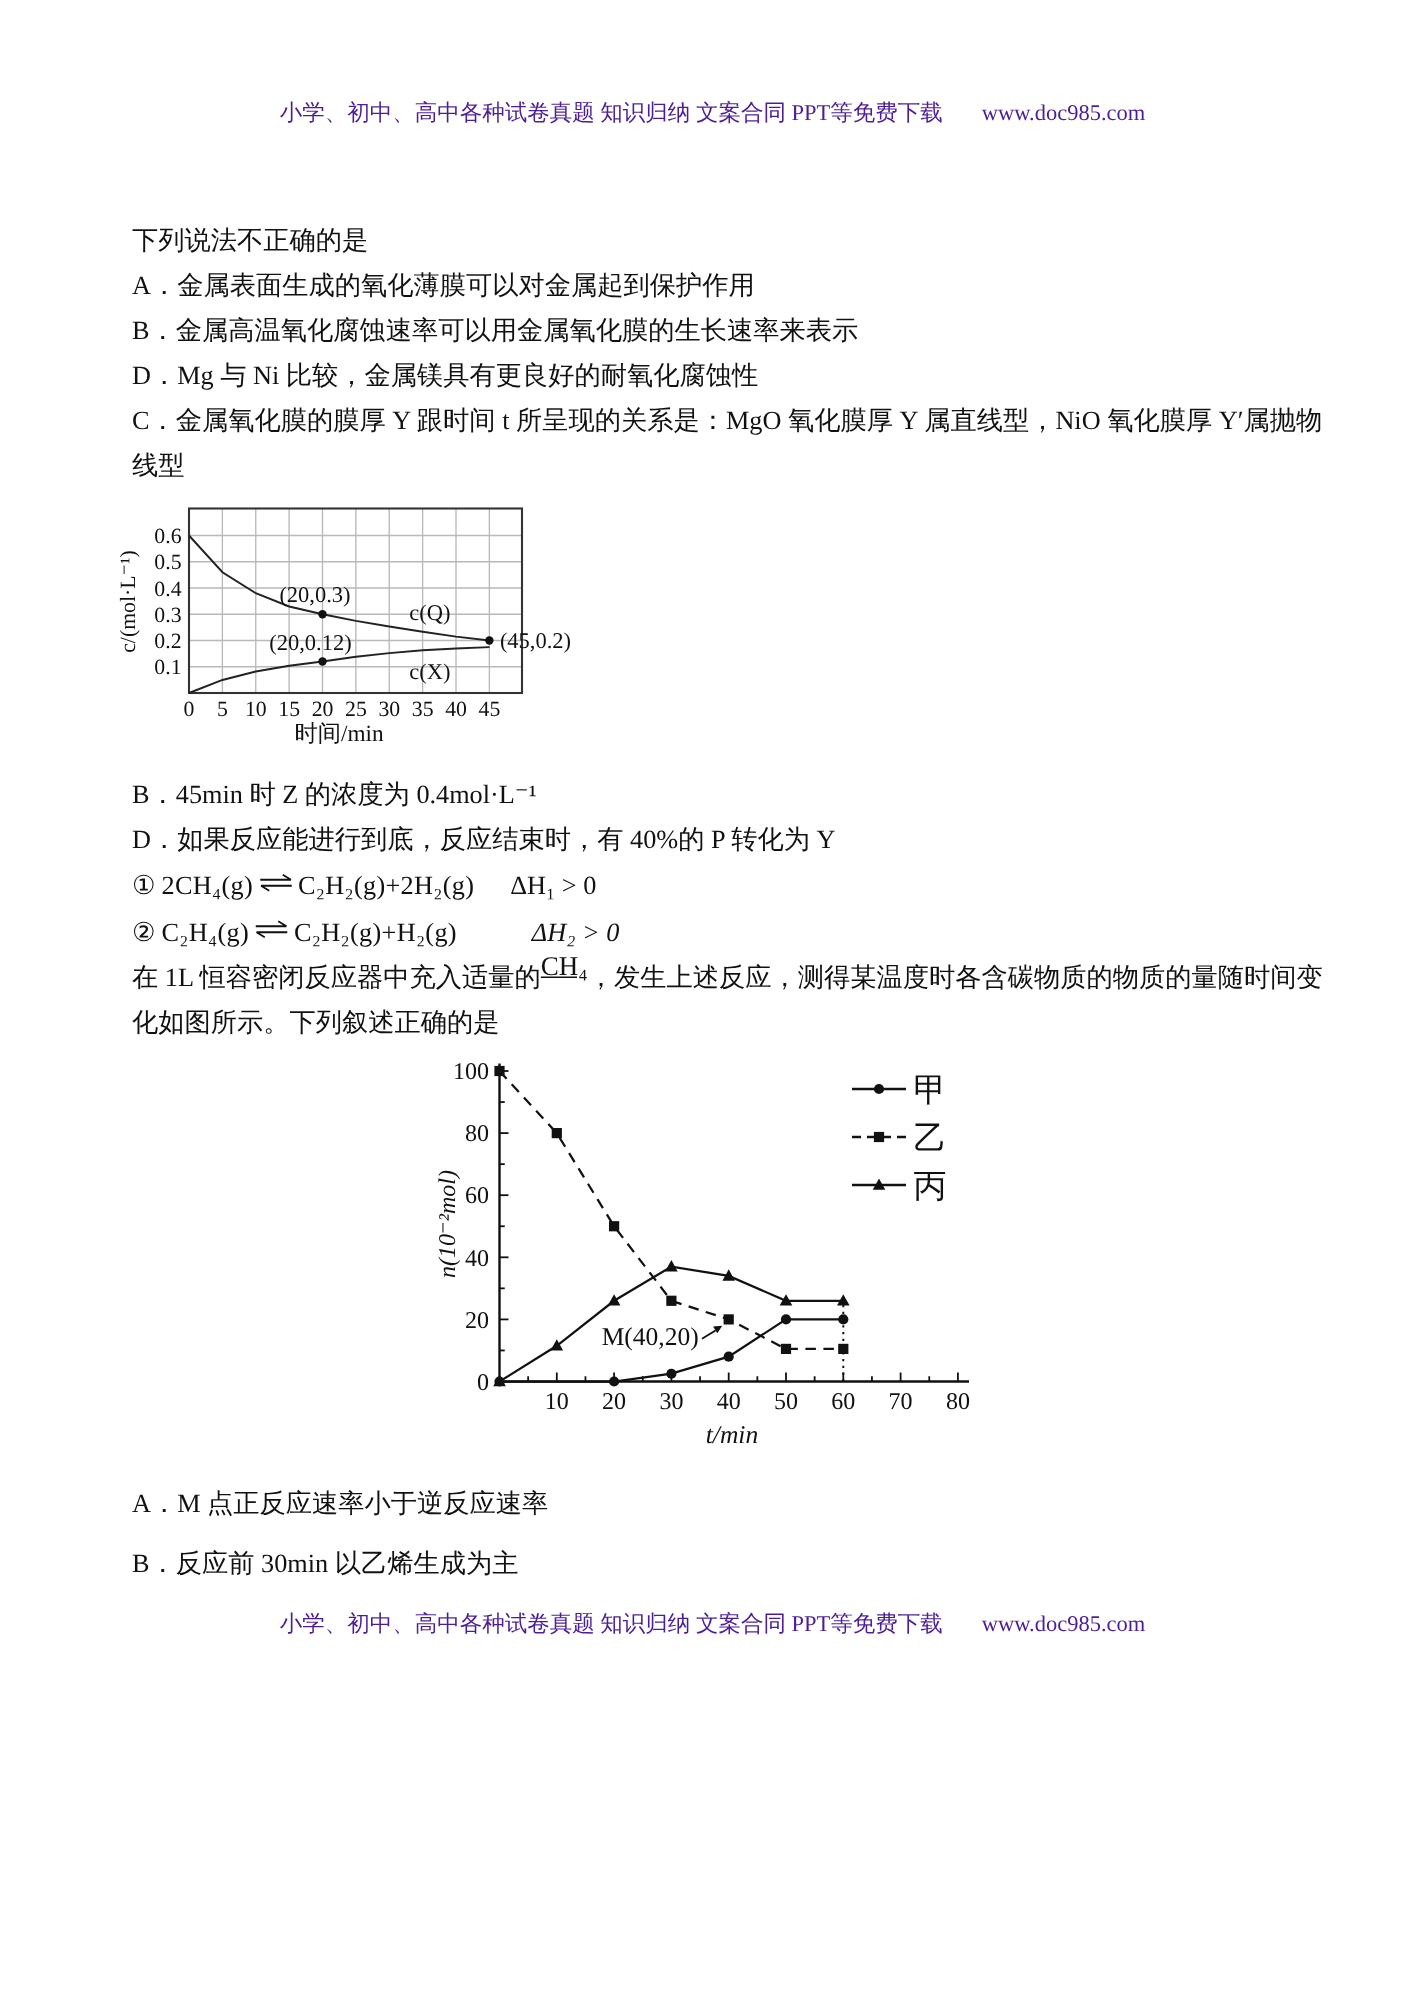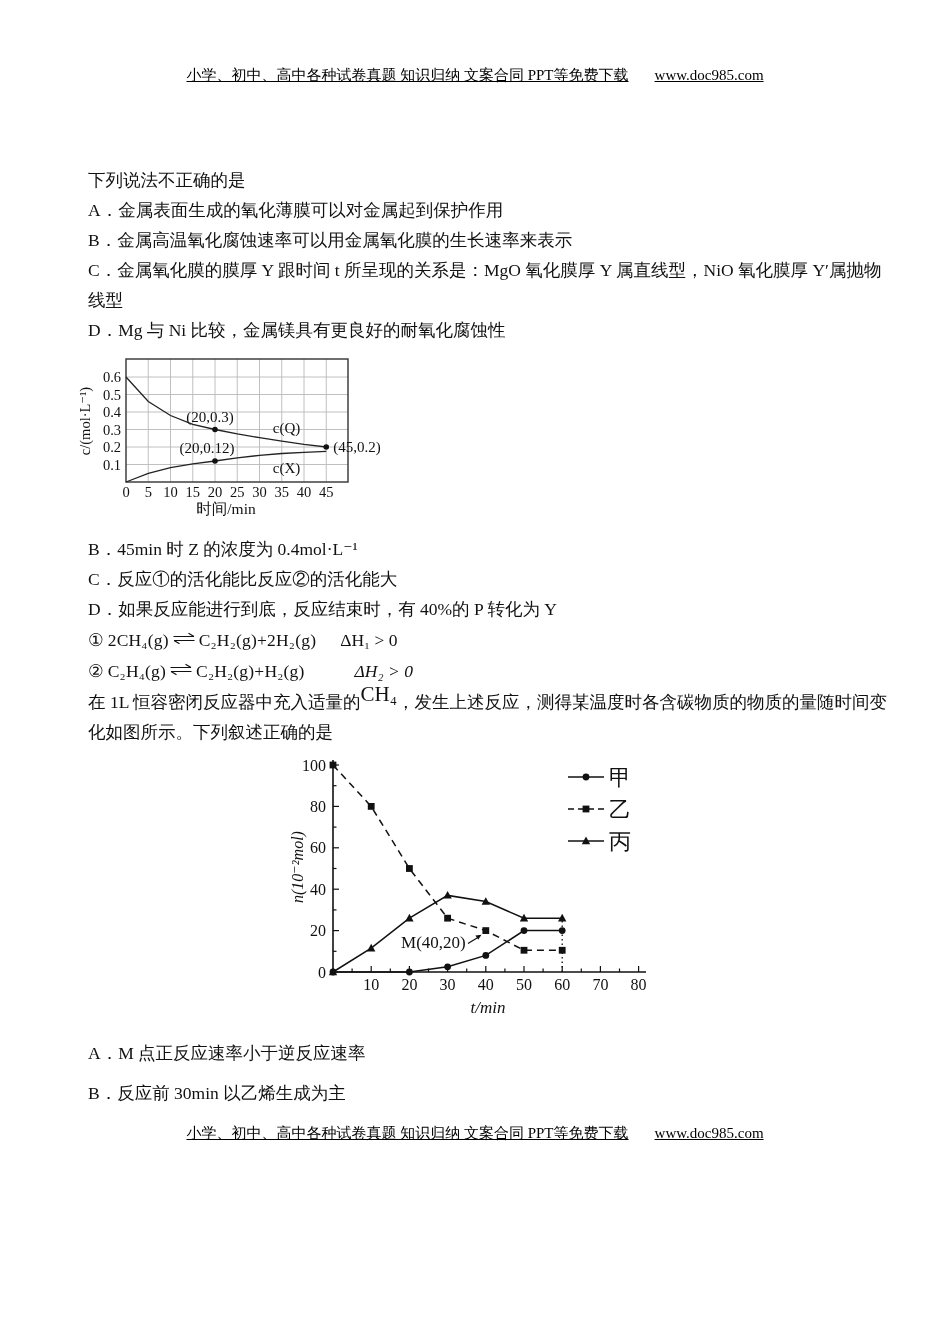--- a/index.html
+++ b/index.html
@@ -3,57 +3,57 @@
 <meta charset="utf-8">
 <style>
   html,body{margin:0;padding:0;background:#ffffff;}
   .page{
     width:950px;height:1344px;margin:0 auto;background:#ffffff;color:#111;
     font-family:"Liberation Serif","DejaVu Serif",serif;
     position:relative;overflow:hidden;box-sizing:border-box;
     padding-top:66px;
   }
   .banner{
-    text-align:center;font-size:15px;color:#000000;white-space:nowrap;text-decoration:underline;
+    text-align:center;font-size:15px;color:#4c1d95;white-space:nowrap;
   }
   .banner .url{margin-left:26px;}
   .content{
-    padding:0 60px 0 88px;margin-top:80px;font-size:17.5px;line-height:30px;
+    padding:0 60px 0 88px;margin-top:60px;font-size:17.5px;line-height:30px;
   }
   .content p{margin:0;padding:0;}
   p.stem{margin-top:1px;}
   .chart-wrap1{margin:4px 0 4px -14px;}
   .chart-wrap2{margin:10px 0 2px 200px;}
   .eq{line-height:30px;margin:7px 0 12px 0;}
   .eq-num{margin-right:4px;}
   .eq-f{letter-spacing:0.2px;}
   .eq-dh{margin-left:24px;}
   #eq2 .eq-dh{margin-left:50px;font-style:italic;}
   .eq-arrow-icon{display:inline-block;vertical-align:1px;margin:0 3px;}
-  .raised{position:relative;top:-7px;font-size:21px;}
+  .raised{position:relative;top:-7px;font-size:18px;text-decoration:underline;}
   .q6opt{margin-top:10px !important;}
   .footer{margin-top:16px;}
   svg text{font-family:"Liberation Serif","DejaVu Serif",serif;fill:#111;}
 </style>
 </head>
 <body>
 
 <div class="page">
 
   <div class="banner">
     <span>小学、初中、高中各种试卷真题 知识归纳 文案合同 PPT等免费下载</span><span class="url">www.doc985.com</span>
   </div>
 
   <div class="content">
 
     <p class="stem">下列说法不正确的是</p>
     <p>A．金属表面生成的氧化薄膜可以对金属起到保护作用</p>
     <p>B．金属高温氧化腐蚀速率可以用金属氧化膜的生长速率来表示</p>
+    <p>D．Mg 与 Ni 比较，金属镁具有更良好的耐氧化腐蚀性</p>
     <p>C．金属氧化膜的膜厚 Y 跟时间 t 所呈现的关系是：MgO 氧化膜厚 Y 属直线型，NiO 氧化膜厚 Y′属抛物线型</p>
-    <p>D．Mg 与 Ni 比较，金属镁具有更良好的耐氧化腐蚀性</p>
 
 
     <div class="chart-wrap1">
       <svg id="chart1-svg" width="345" height="172" xmlns="http://www.w3.org/2000/svg">
           <line x1="74.25" y1="10" x2="74.25" y2="133" stroke="#b9b9b9" stroke-width="0.9"></line>
           <line x1="96.5" y1="10" x2="96.5" y2="133" stroke="#b9b9b9" stroke-width="0.9"></line>
           <line x1="118.75" y1="10" x2="118.75" y2="133" stroke="#b9b9b9" stroke-width="0.9"></line>
           <line x1="141" y1="10" x2="141" y2="133" stroke="#b9b9b9" stroke-width="0.9"></line>
           <line x1="163.25" y1="10" x2="163.25" y2="133" stroke="#b9b9b9" stroke-width="0.9"></line>
           <line x1="185.5" y1="10" x2="185.5" y2="133" stroke="#b9b9b9" stroke-width="0.9"></line>
@@ -92,21 +92,20 @@
           <text x="47" y="85.5" font-size="14.5" text-anchor="end">0.3</text>
           <text x="47" y="68" font-size="14.5" text-anchor="end">0.4</text>
           <text x="47" y="50.5" font-size="14.5" text-anchor="end">0.5</text>
           <text x="47" y="33" font-size="14.5" text-anchor="end">0.6</text>
           <text x="152" y="165" font-size="15.5" text-anchor="middle">时间/min</text>
           <text x="16" y="72" font-size="14.5" text-anchor="middle" transform="rotate(-90 16 72)">c/(mol·L⁻¹)</text>
         </svg>
     </div>
 
     <p>B．45min 时 Z 的浓度为 0.4mol·L⁻¹</p>
-    <p>C．反应①的活化能比反应②的活化能大</p>
     <p>D．如果反应能进行到底，反应结束时，有 40%的 P 转化为 Y</p>
 
 
     <p class="eq" id="eq1">
       <span class="eq-num">①</span><span class="eq-f">2CH₄(g)</span><span class="eq-arrow-icon"><svg width="24" height="13" viewBox="0 0 24 13">
             <path d="M1.5 4.5 H22 M22 4.5 L16.5 1.2" stroke="#111" stroke-width="1.2" fill="none"></path>
             <path d="M2 8.5 H22.5 M2 8.5 L7.5 11.8" stroke="#111" stroke-width="1.2" fill="none"></path>
           </svg></span><span class="eq-f">C₂H₂(g)+2H₂(g)</span><span class="eq-dh">ΔH₁ &gt; 0</span>
     </p>
     <p class="eq" id="eq2">

